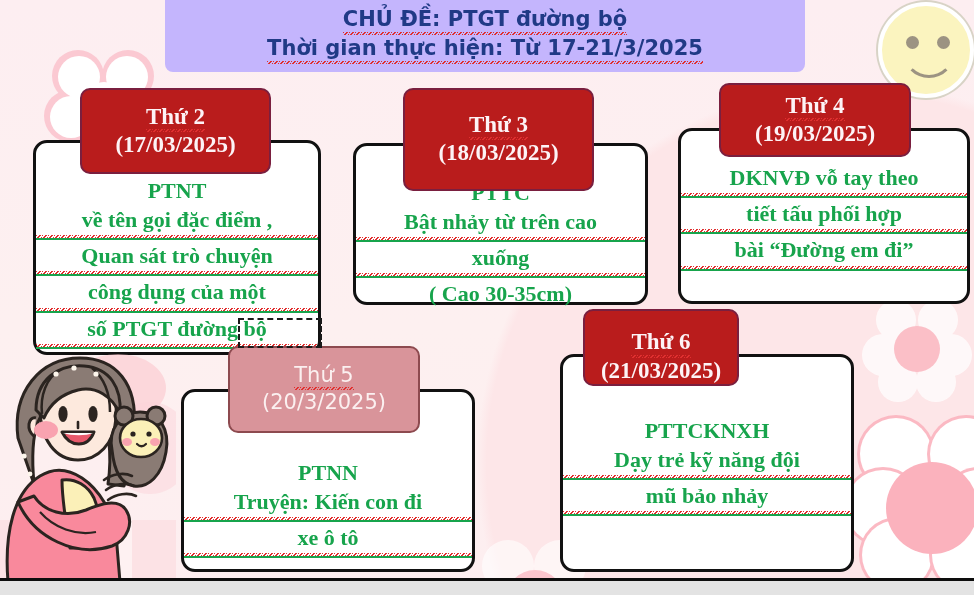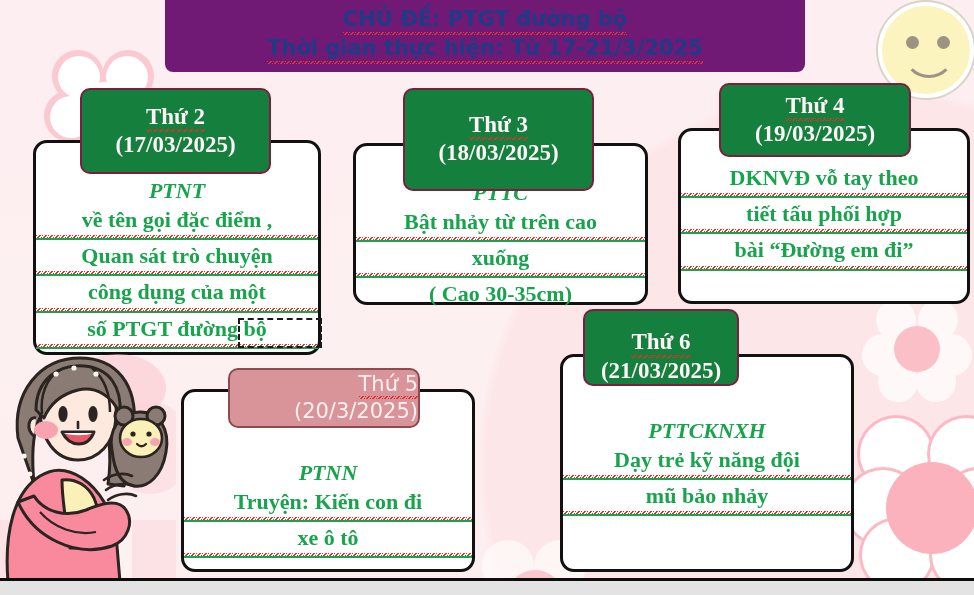--- a/index.html
+++ b/index.html
@@ -62,21 +62,21 @@
     border-left-color: transparent;
     border-right-color: transparent;
     border-radius: 0 0 46px 46px;
   }
 
   
   .banner {
     position: absolute;
     left: 165px; top: 0;
     width: 640px; height: 72px;
-    background: #701a75;
+    background: #c4b5fd;
     border-radius: 0 0 8px 8px;
     display: flex;
     flex-direction: column;
     align-items: center;
     justify-content: center;
     gap: 2px;
   }
   .banner-line {
     font-family: "DejaVu Sans", sans-serif;
     font-weight: bold;
@@ -114,32 +114,31 @@
     left: 0; right: 0;
     text-align: center;
     color: #13a34a;
     font-weight: bold;
     font-family: "Liberation Serif", serif;
   }
   .code-line {
     font-size: 22px;
     line-height: 1.18;
     color: #17a44c;
-    font-style: italic;
   }
   .desc-line {
     font-size: 22px;
     line-height: 1.42;
     color: #17a44c;
   }
 
   
   .day-head {
     position: absolute;
-    background: #15803d;
+    background: #b91c1c;
     border: 2px solid #7a1f3f;
     border-radius: 10px;
     box-sizing: border-box;
     display: flex;
     flex-direction: column;
     align-items: center;
     justify-content: center;
     z-index: 5;
   }
   .day-head.muted { background: #d9949a; border-color: #8d4a4f; }
@@ -275,21 +274,21 @@
     <div class="dh1 sq">Thứ 4</div>
     <div class="dh2">(19/03/2025)</div>
   </div>
 
   <div class="card" style="left:181px; top:389px; width:294px; height:183px;"></div>
   <div class="card-body" style="left:184px; top:460px; width:288px;">
     <div class="code-line">PTNN</div>
     <div class="desc-line sq ul">Truyện: Kiến con đi</div>
     <div class="desc-line sq ul">xe ô tô</div>
   </div>
-  <div class="day-head muted" style="left:228px; top:368px; width:192px; height:60px;align-items:flex-end;">
+  <div class="day-head muted" style="left:228px; top:346px; width:192px; height:87px;">
     <div class="dh1 sq">Thứ 5</div>
     <div class="dh2">(20/3/2025)</div>
   </div>
 
   <div class="card" style="left:560px; top:354px; width:294px; height:218px;"></div>
   <div class="card-body" style="left:563px; top:418px; width:288px;">
     <div class="code-line">PTTCKNXH</div>
     <div class="desc-line sq ul">Dạy trẻ kỹ năng đội</div>
     <div class="desc-line sq ul">mũ bảo nhảy</div>
   </div>

